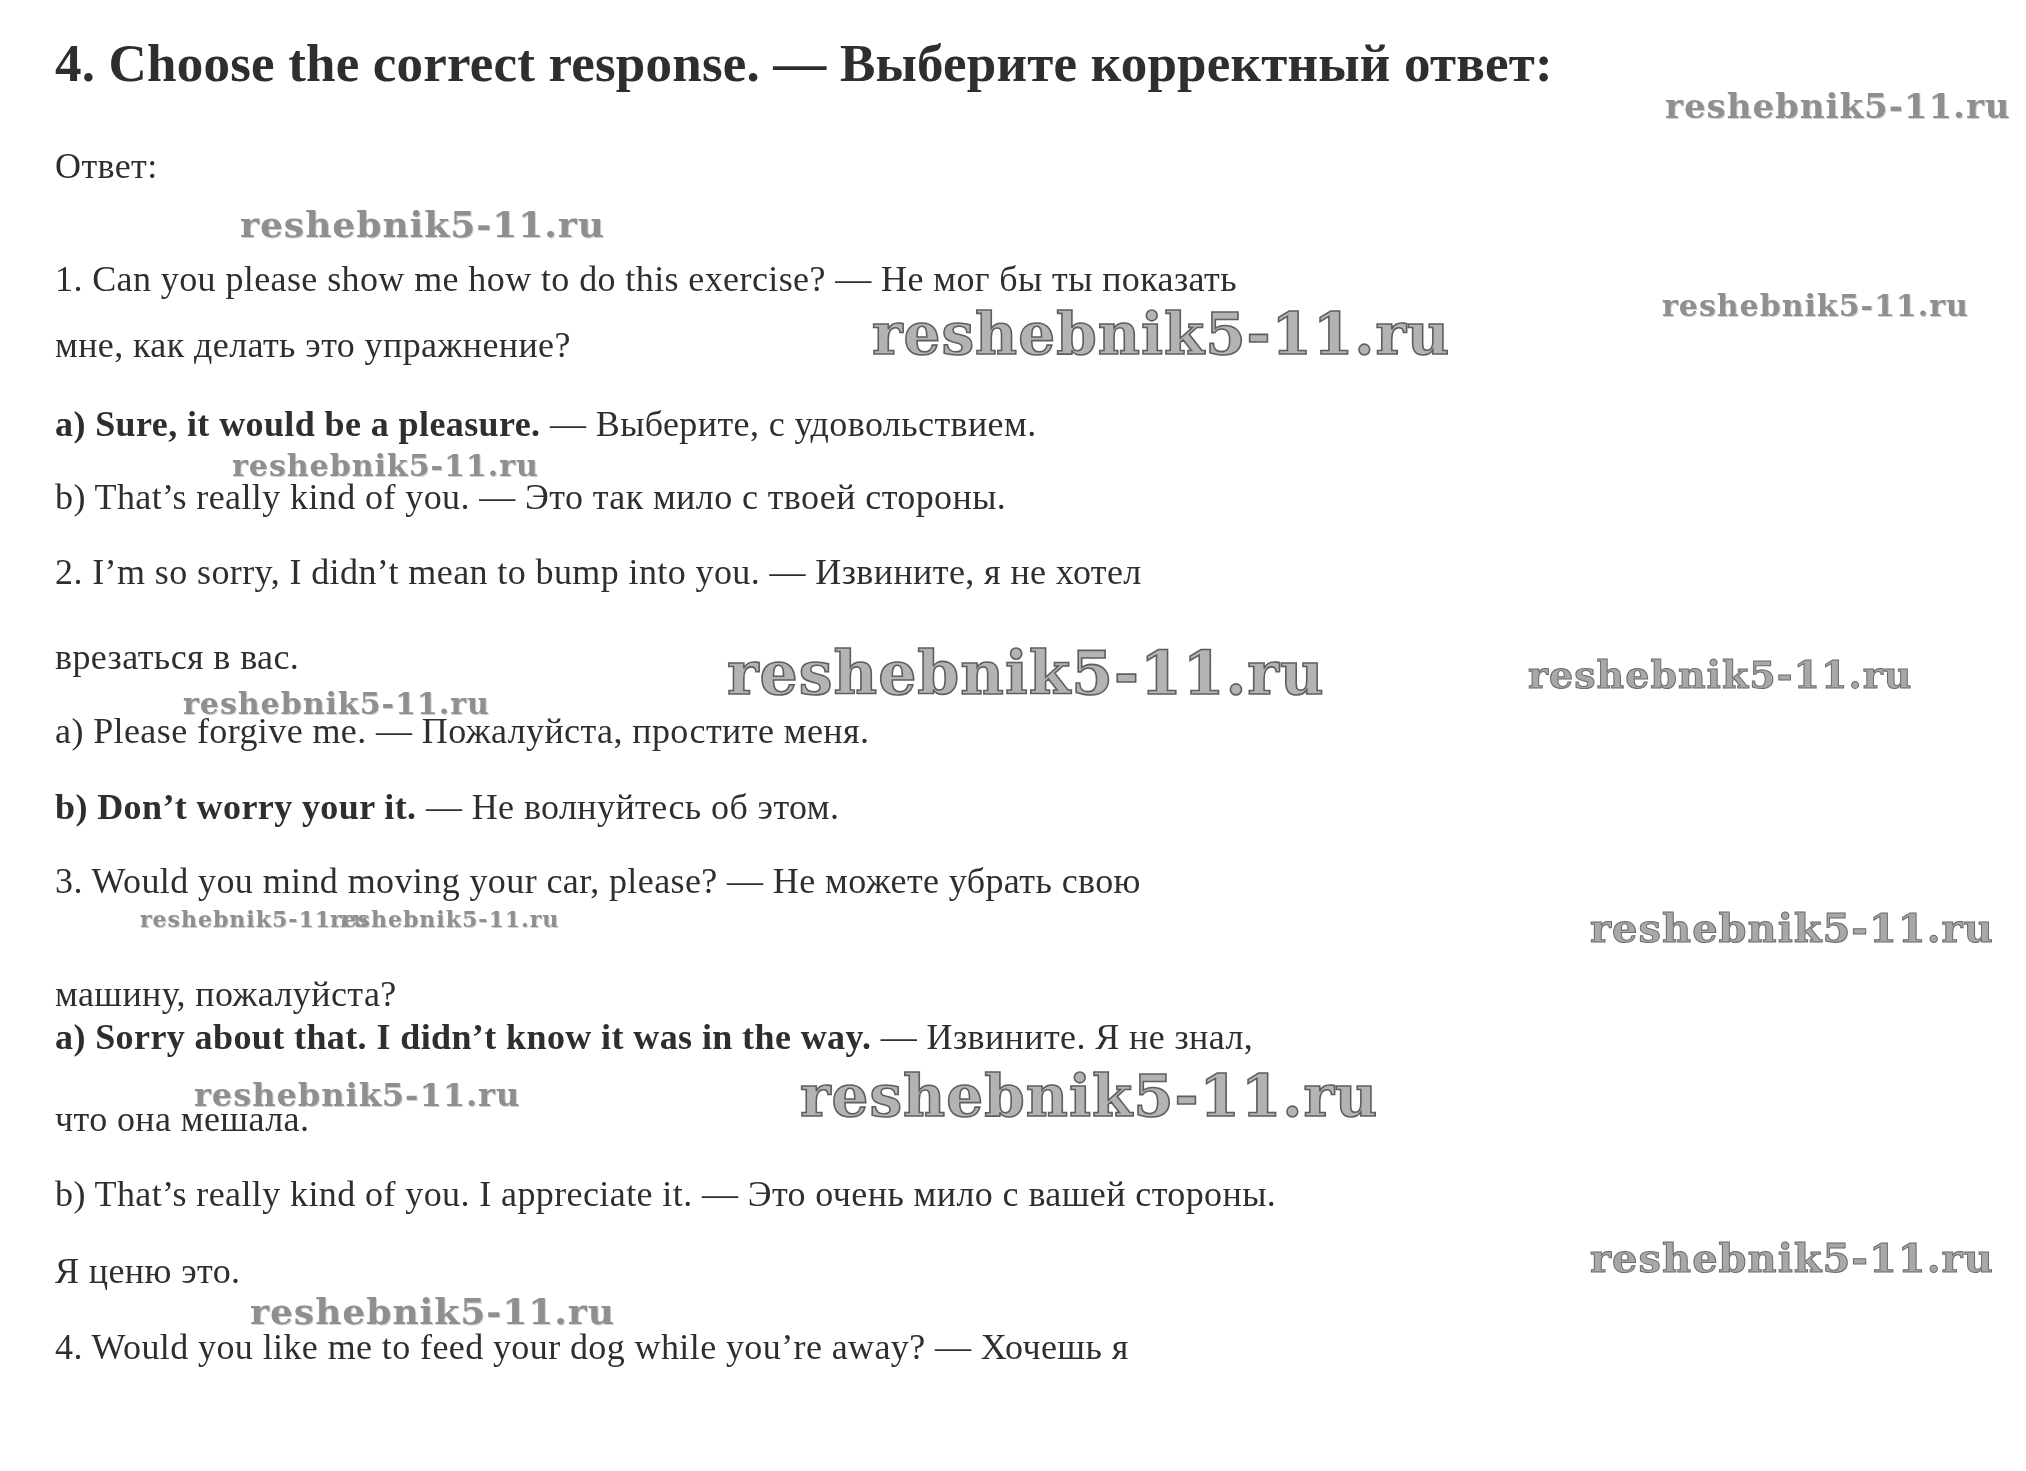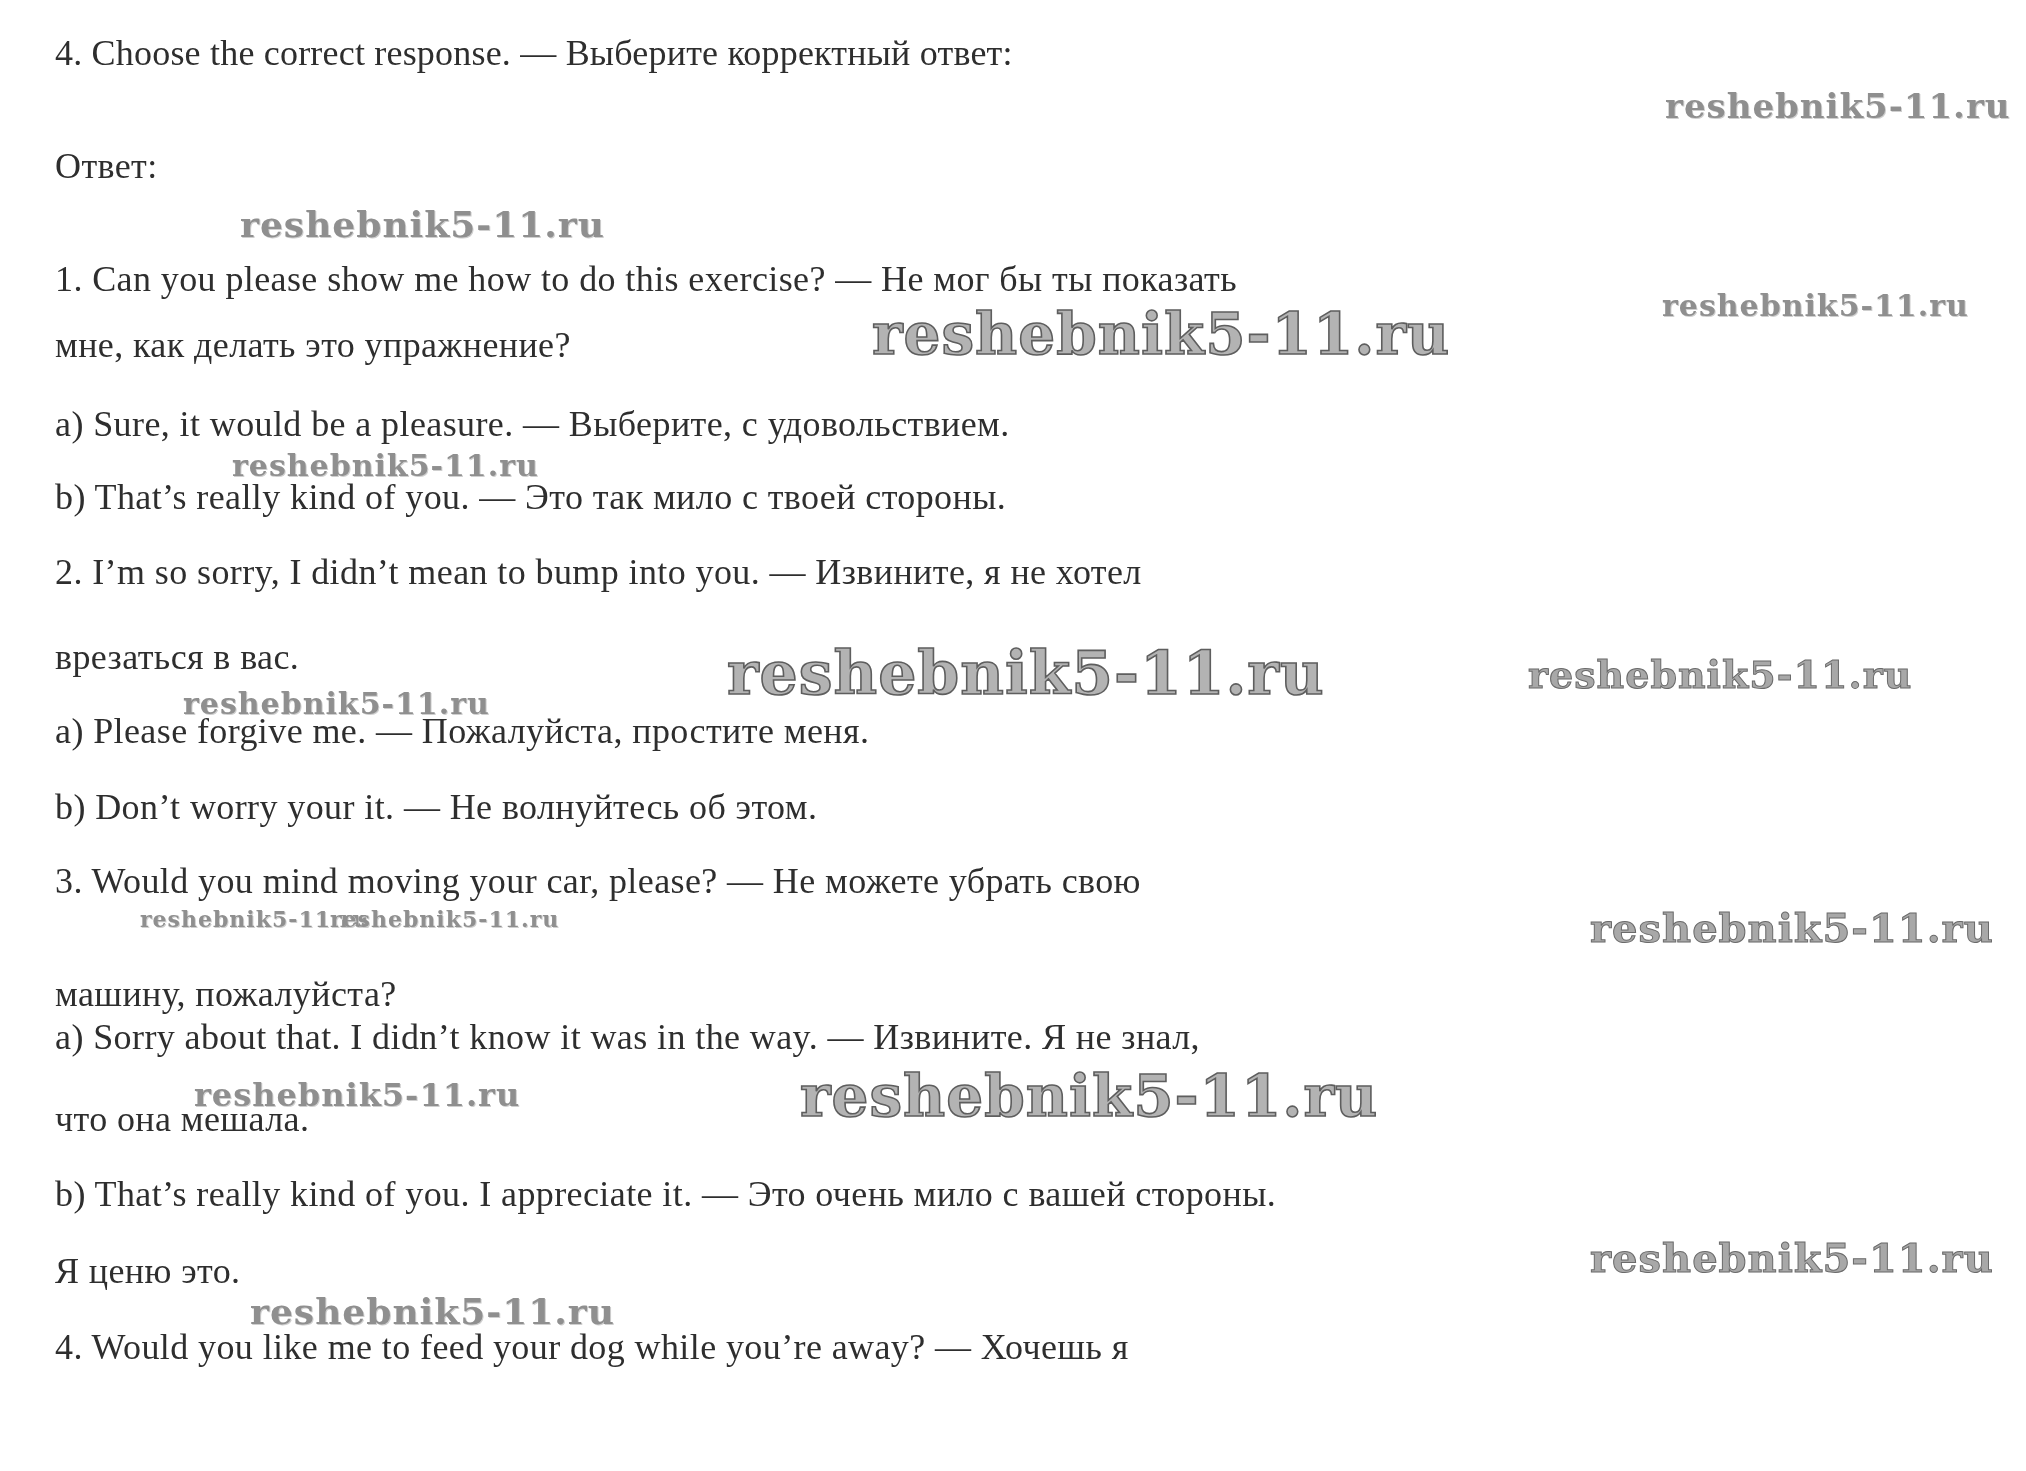--- a/index.html
+++ b/index.html
@@ -13,25 +13,25 @@
   }
   .line{
     position:absolute;
     left:55px;
     font-size:36px;
     letter-spacing:0.4px;
     white-space:nowrap;
     line-height:1.1;
   }
   .title-line{
-    font-size:36px;
-    font-weight:normal;
+    font-size:53px;
+    font-weight:bold;
     letter-spacing:0.2px;
   }
-  .b{font-weight:normal;}
+  .b{font-weight:bold;}
   .wm{
     position:absolute;
     font-family:"DejaVu Serif", serif;
     font-weight:bold;
     color:#8f8f8f;
     letter-spacing:1px;
     white-space:nowrap;
     text-shadow:1px 1px 0 #cfcfcf;
     z-index:2;
   }

